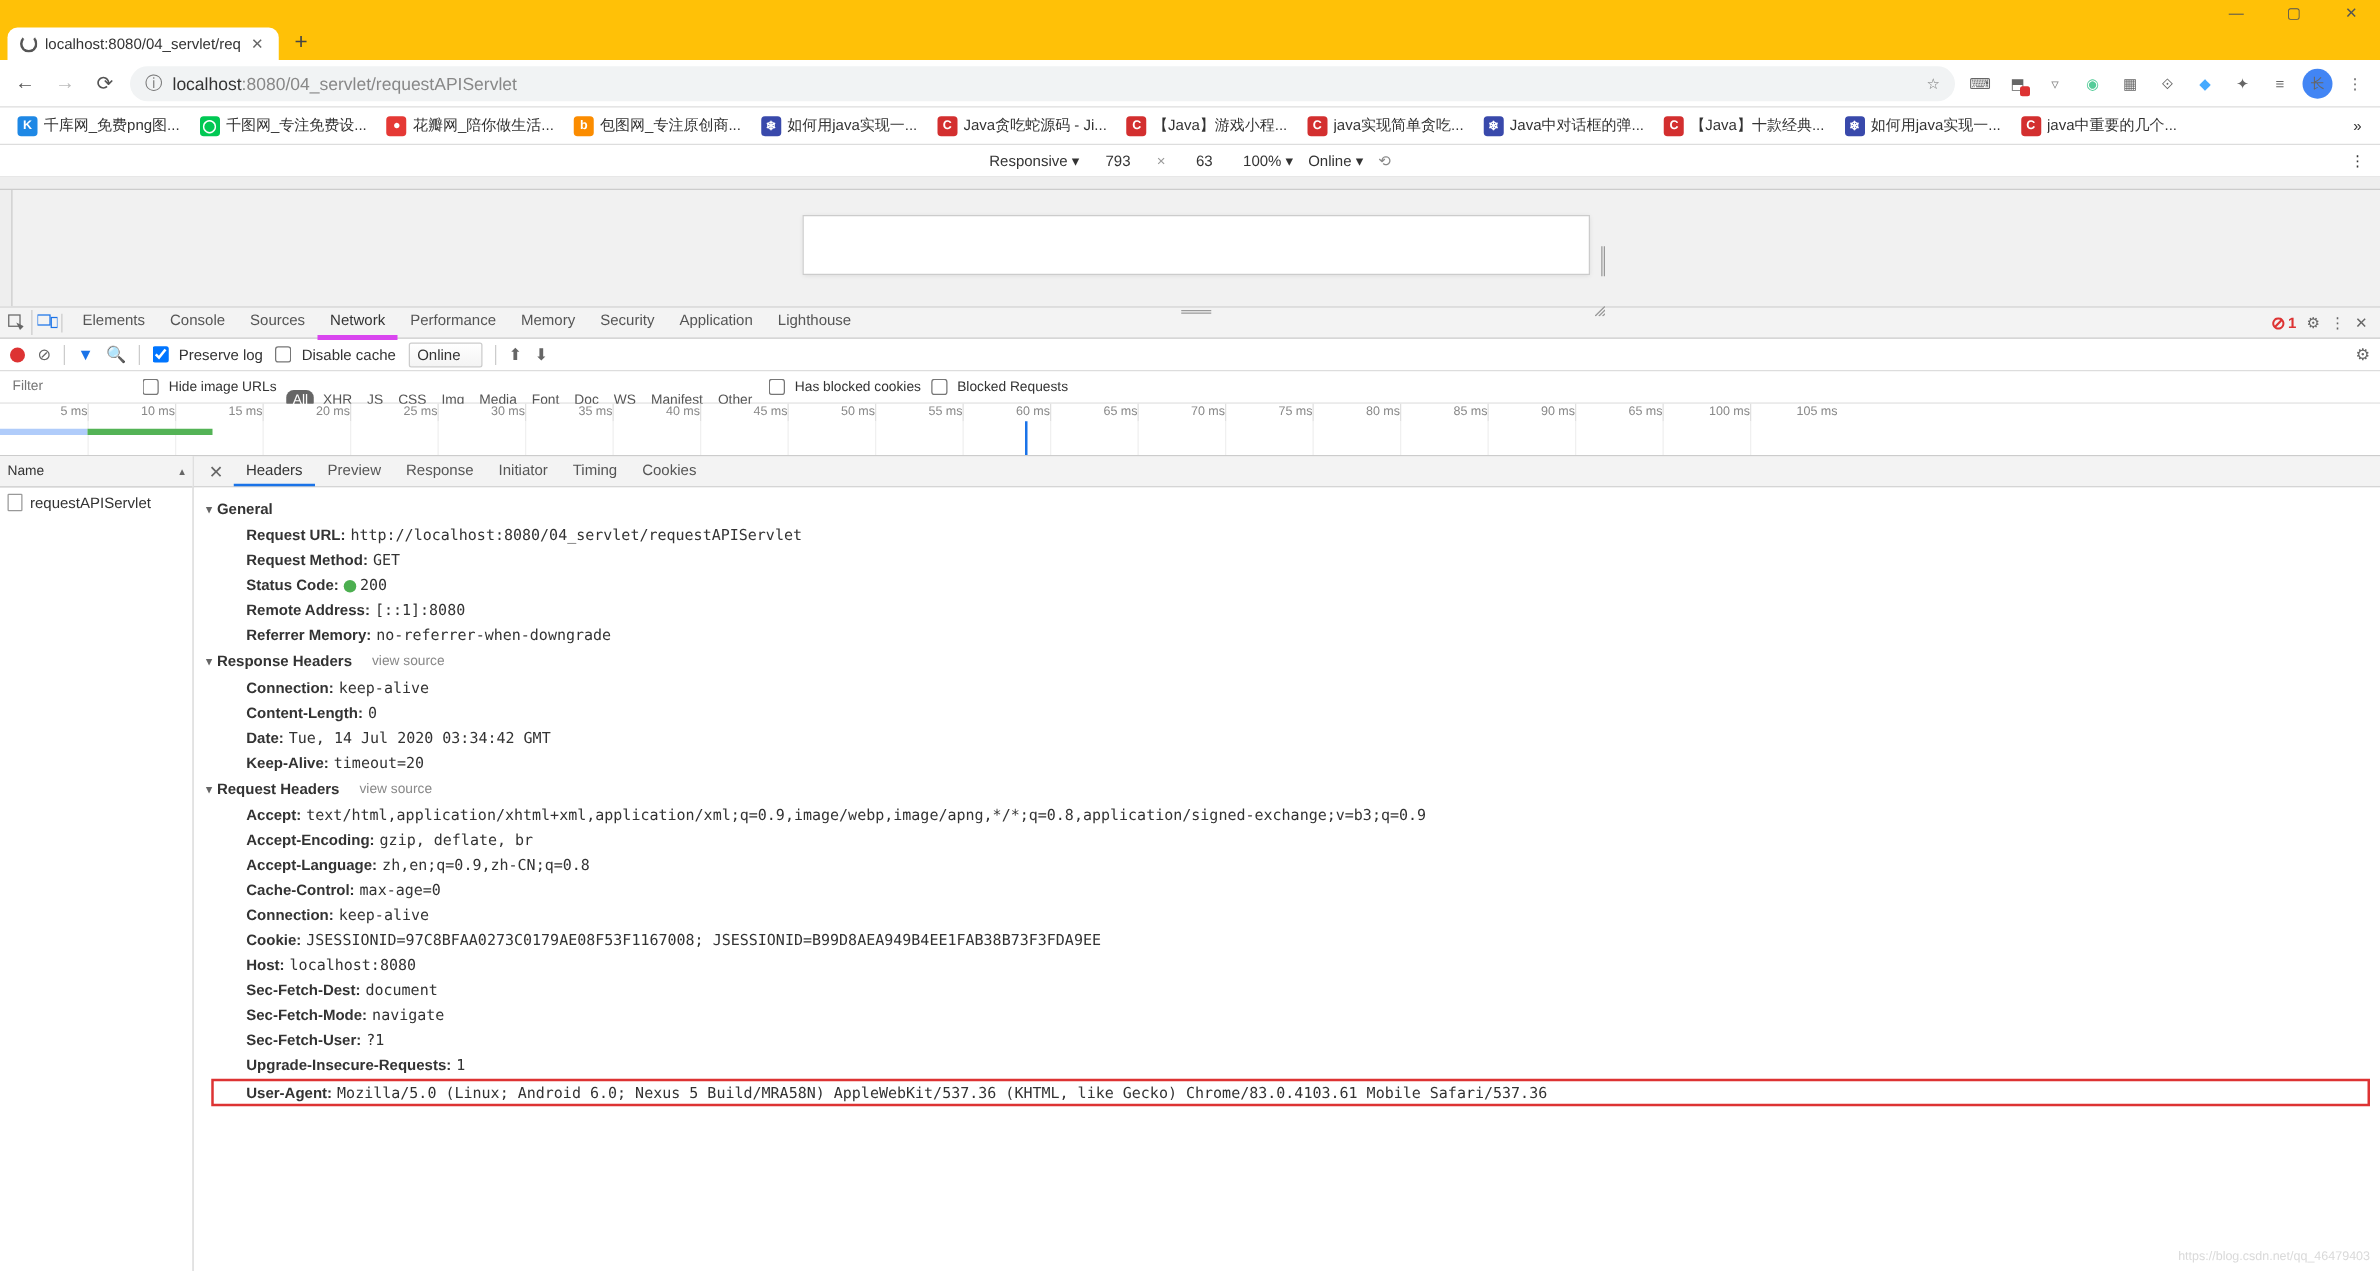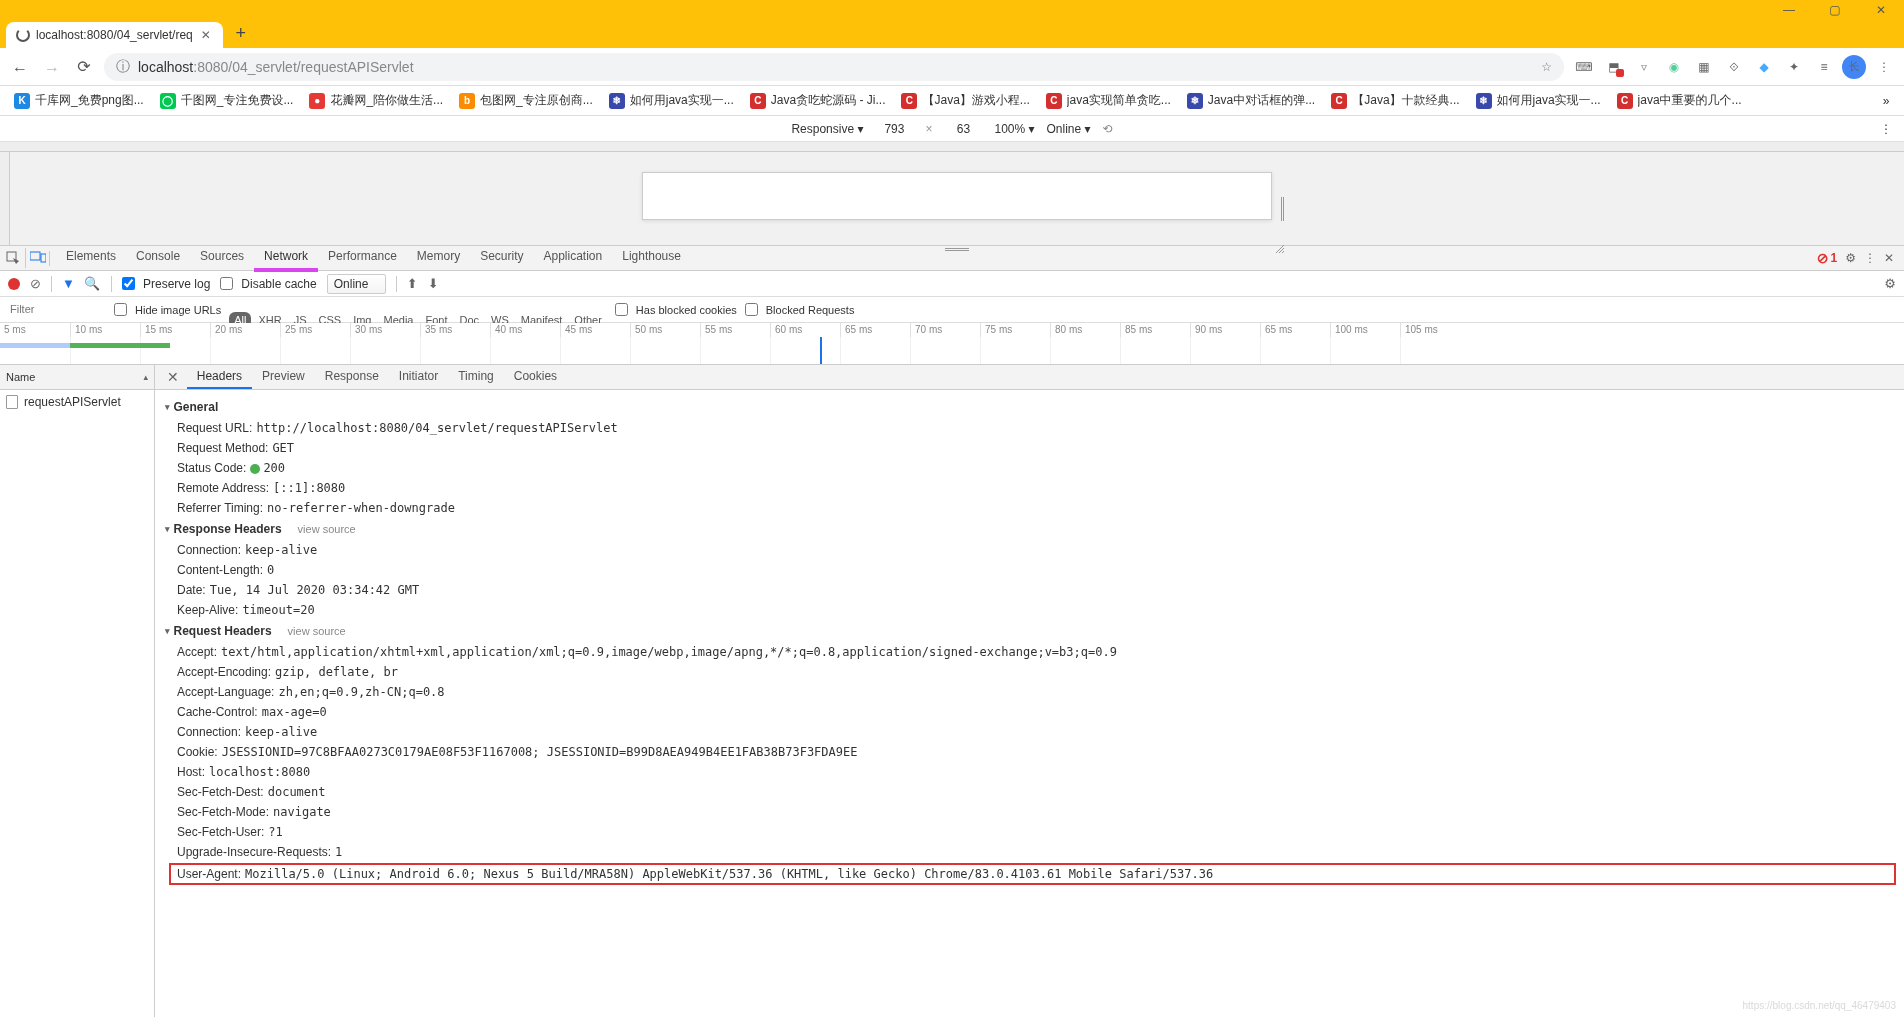--- a/index.html
+++ b/index.html
@@ -82,21 +82,21 @@
 .throttle { border:none; outline:none; padding:2px 16px 2px 6px; color:#333; appearance:none; background:linear-gradient(#fff,#f4f4f4); border:1px solid #ccc; border-radius:2px; font-size:12px; }
 .nt-right { margin-left:auto; }
 
 
 .filterbar { height:26px; border-bottom:1px solid #ddd; display:flex; align-items:center; padding:0 6px; gap:8px; font-size:11px; }
 .filter-input { width:100px; padding:2px 4px; border:none; border-bottom:1px solid transparent; outline:none; font-size:11px; color:#999; }
 .ftype { padding:2px 5px; color:#555; cursor:pointer;margin-top:20px; }
 .ftype.active { background:#666; color:#fff; border-radius:6px; }
 
 
-.overview { height:42px; border-bottom:1px solid #ccc; position:relative; background:#fff; }
+.overview { height:42px; border-bottom:1px solid #ccc; position:relative; background:#fff;text-align:right; }
 .overview-ticks { position:absolute; top:0; left:0; right:0; height:14px; display:flex; color:#888; font-size:10px; }
 .overview-ticks span { flex:0 0 70px; border-left:1px solid #e0e0e0; padding-left:4px; height:14px; line-height:14px; }
 .overview-ticks span:first-child { border-left:none; }
 .overview-body { position:absolute; top:14px; left:0; right:0; bottom:0; }
 .ov-bar1 { position:absolute; left:0; top:6px; width:70px; height:5px; background:#7baaf7; opacity:.6; }
 .ov-bar2 { position:absolute; left:70px; top:6px; width:100px; height:5px; background:#54b356; }
 .ov-line-blue { position:absolute; left:820px; top:0; bottom:0; width:2px; background:#1a73e8; }
 .overview-grid { position:absolute; top:14px; left:0; right:0; bottom:0; display:flex; }
 .overview-grid span { flex:0 0 70px; border-left:1px solid #f0f0f0; }
 .overview-grid span:first-child { border-left:none; }
@@ -113,21 +113,21 @@
 .detail-tabs { height:25px; border-bottom:1px solid #ccc; display:flex; align-items:center; padding:0 6px; gap:2px; background:#f3f3f3; }
 .detail-close { padding:0 6px; color:#666; font-size:14px; cursor:pointer; }
 .d-tab { padding:4px 10px; font-size:12px; color:#555; cursor:pointer; }
 .d-tab.active { color:#333; border-bottom:2px solid #1a73e8; }
 
 .detail-body { flex:1; overflow:auto; padding:6px 0; font-size:12px; background:#fff; }
 .sec-hdr { padding:4px 10px; display:flex; align-items:center; gap:4px; color:#333; font-weight:bold; cursor:pointer; }
 .sec-hdr::before { content:"▾"; color:#666; font-size:9px; }
 .sec-hdr .vs { font-weight:normal; color:#888; margin-left:12px; font-size:11px; }
 .kv { padding:3px 10px 3px 22px; display:flex; gap:4px; }
-.kv .k { font-weight:normal; color:#333; }
+.kv .k { font-weight:bold; color:#333;margin-left:20px; }
 .kv .v { font-family:Menlo,Consolas,monospace; color:#333; }
 .status-dot { width:10px; height:10px; background:#4caf50; border-radius:50%; display:inline-block; margin-right:3px; vertical-align:middle; }
 .highlight-row { border:2px solid #d33; margin:1px 8px 1px 14px; padding:2px 6px !important; }
 
 .watermark { position:absolute; right:8px; bottom:6px; color:rgba(180,180,180,.5); font-size:10px; }
 </style>
 </head>
 <body>
 
 <div class="titlebar">
@@ -426,21 +426,21 @@
         </div>
         <div class="kv">
           <span class="k">Status Code:</span> 
           <span class="v"><span class="status-dot"></span>200</span>
         </div>
         <div class="kv">
           <span class="k">Remote Address:</span> 
           <span class="v">[::1]:8080</span>
         </div>
         <div class="kv">
-          <span class="k">Referrer Timing:</span> 
+          <span class="k">Referrer Memory:</span> 
           <span class="v">no-referrer-when-downgrade</span>
         </div>
         <div class="sec-hdr">
           <span>Response Headers</span>
           <span class="vs">view source</span>
         </div>
         <div class="kv">
           <span class="k">Connection:</span> 
           <span class="v">keep-alive</span>
         </div>

